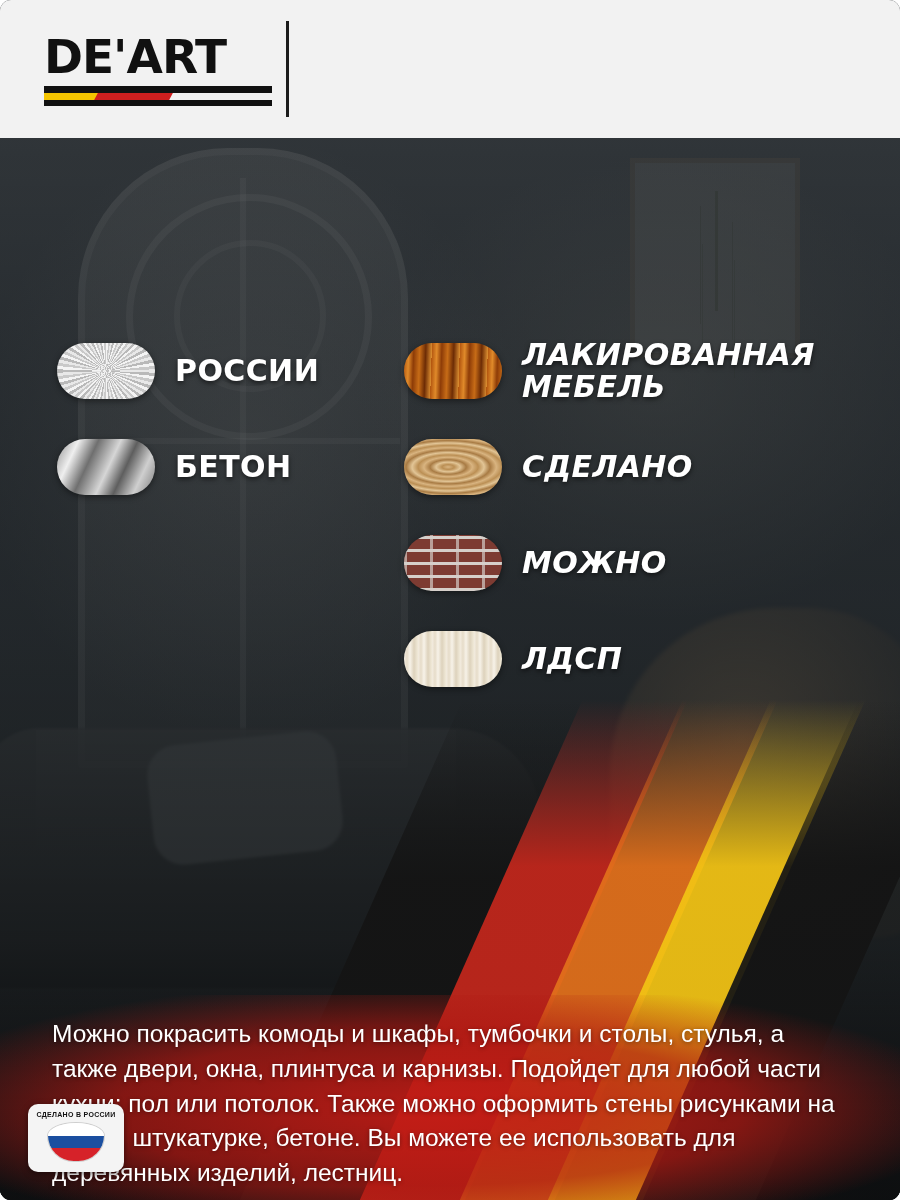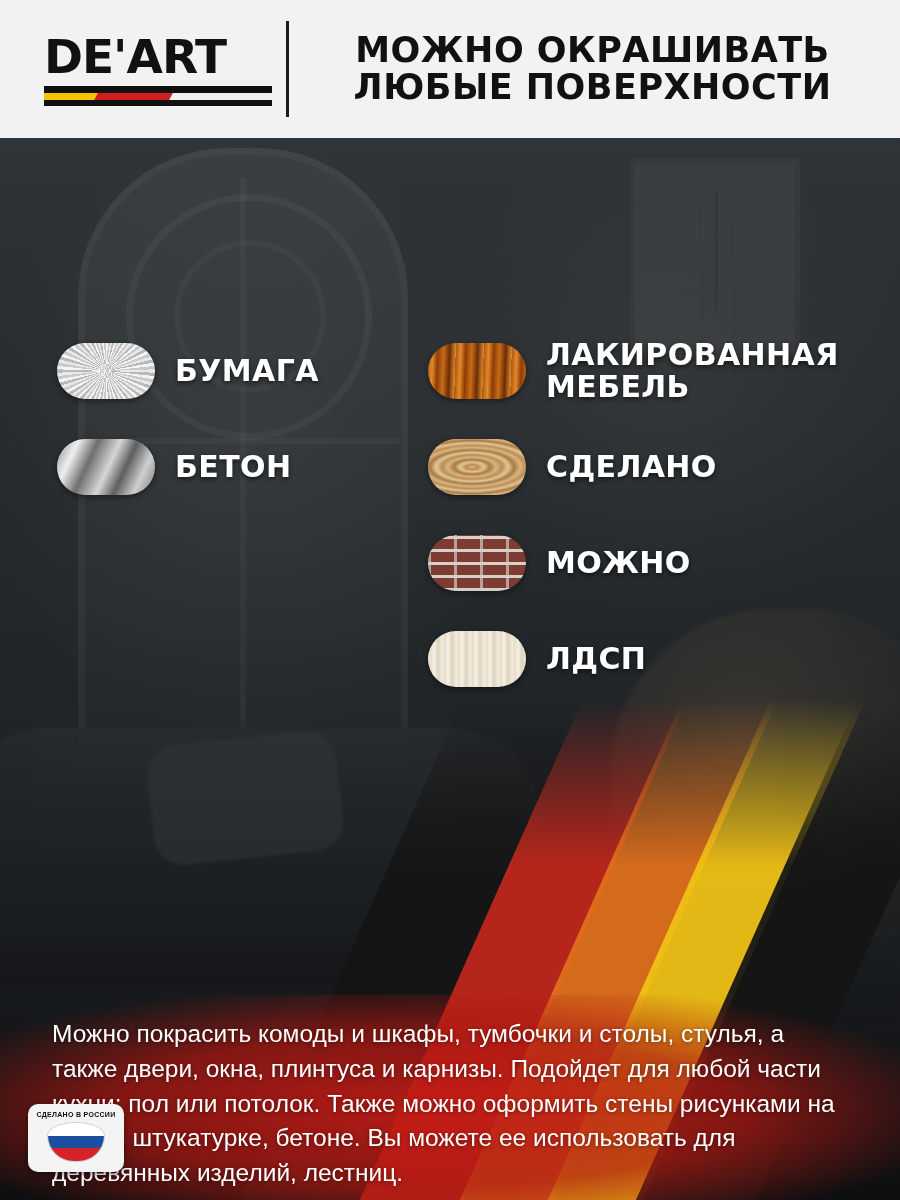--- a/index.html
+++ b/index.html
@@ -10,20 +10,21 @@
   body {
     font-family: "Liberation Sans", sans-serif;
     -webkit-font-smoothing: antialiased;
   }
   .page {
     position: relative;
     width: 900px;
     height: 1200px;
     overflow: hidden;
     background: #1d2226;
+    border-radius: 11px;
   }
 
   
   .header {
     position: absolute;
     left: 0; top: 0;
     width: 900px;
     height: 138px;
     background: #f2f2f2;
     display: flex;
@@ -219,21 +220,21 @@
     left: 0; top: 138px;
     width: 900px;
     height: 1062px;
     z-index: 20;
   }
   .col {
     position: absolute;
     top: 185px;
   }
   .col-left  { left: 57px;  width: 370px; }
-  .col-right { left: 428px; width: 430px; }
+  .col-right { left: 404px; width: 430px; font-style: italic; }
   .surface-row {
     display: flex;
     align-items: center;
     height: 96px;
     margin-bottom: 0;
   }
   .swatch {
     width: 98px;
     height: 56px;
     border-radius: 28px;
@@ -372,24 +373,20 @@
     <div class="brand">
       <div class="brand-word">DE'ART</div>
       <div class="brand-stripes">
         <span class="stripe black"></span>
         <span class="stripe red"></span>
         <span class="stripe yellow"></span>
         <span class="stripe black2"></span>
       </div>
     </div>
     <div class="header-sep"></div>
-    <div class="header-title">
-      <div>МОЖНО ОКРАШИВАТЬ</div>
-      <div>ЛЮБЫЕ ПОВЕРХНОСТИ</div>
-    </div>
   </div>
 
   <div class="photo">
     <div class="photo-room"></div>
     <div class="cabinet">
       <div class="cabinet-arch"></div>
       <div class="cabinet-arch2"></div>
       <div class="cabinet-mull-v"></div>
       <div class="cabinet-mull-h"></div>
     </div>
@@ -408,21 +405,21 @@
     <div class="ribbon r-orange"></div>
     <div class="ribbon r-yellow"></div>
     <div class="ribbon r-black2"></div>
   </div>
 
   <div class="surfaces">
 
     <div class="col col-left">
       <div class="surface-row">
         <div class="swatch sw-metal"></div>
-        <div class="surface-label">БУМАГА</div>
+        <div class="surface-label">РОССИИ</div>
       </div>
       <div class="surface-row">
         <div class="swatch sw-concrete"></div>
         <div class="surface-label">БЕТОН</div>
       </div>
     </div>
 
     <div class="col col-right">
       <div class="surface-row">
         <div class="swatch sw-lacquer"></div>

